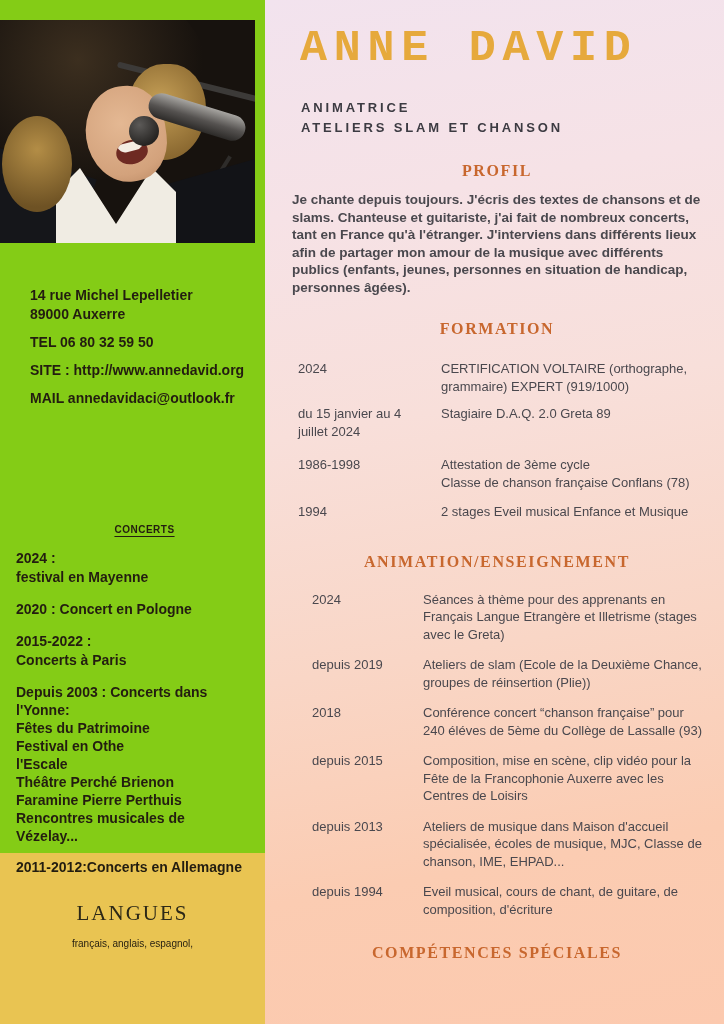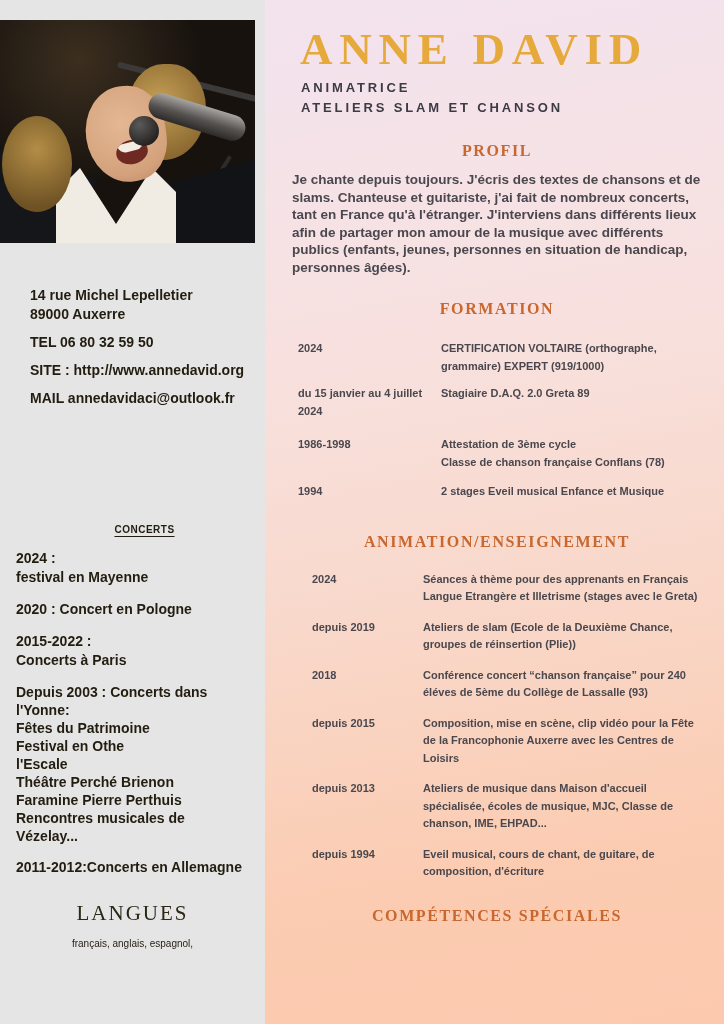--- a/index.html
+++ b/index.html
@@ -2,21 +2,21 @@
 <html><head>
 <meta charset="utf-8">
 <style>
   html,body{margin:0;padding:0;background:#777;}
   .page{
     position:relative;width:724px;height:1024px;overflow:hidden;
     font-family:"Liberation Sans","DejaVu Sans",sans-serif;
     background:#e9c452;
   }
   
-  .sidebar{position:absolute;left:0;top:0;width:265px;height:1024px;background:#e5e5e5;}
+  .sidebar{position:absolute;left:0;top:0;width:265px;height:853px;background:#84cc16;}
   .photo{position:absolute;left:0;top:20px;width:255px;height:223px;background:#17120e;overflow:hidden;}
   .ph-glow{position:absolute;left:-30px;top:-40px;width:240px;height:200px;border-radius:50%;
     background:radial-gradient(circle at 45% 40%, rgba(90,70,45,.55), rgba(20,15,10,0) 70%);}
   .ph-boom{position:absolute;right:-30px;top:62px;width:170px;height:6px;background:#3c3a38;transform:rotate(14deg);border-radius:3px;}
   .ph-stand{position:absolute;right:52px;top:128px;width:4px;height:110px;background:#2e2c2a;transform:rotate(32deg);}
   .ph-hair{position:absolute;left:16px;top:14px;width:168px;height:158px;
     border-radius:46% 54% 58% 42%;
     background:radial-gradient(circle at 42% 32%, #d4ad66 0%, #b08940 45%, #front 0%, #7a5a28 85%);}
   .ph-hair2{position:absolute;left:128px;top:44px;width:78px;height:96px;border-radius:50% 50% 60% 40%;
     background:radial-gradient(circle at 40% 40%, #c6a057, #8a6830 75%);}
@@ -47,32 +47,32 @@
 
   .langues{position:absolute;left:0;top:901px;width:265px;text-align:center;color:#2c2817;}
   .langues-title{margin:0;font-family:"Liberation Serif","DejaVu Serif",serif;font-weight:normal;
     font-size:21px;letter-spacing:2px;}
   .langues-text{margin:12px 0 0 0;font-size:10px;font-weight:normal;color:#231d10;}
 
   
   .content{position:absolute;left:265px;top:0;width:459px;height:1024px;box-sizing:border-box;
     padding:0 22px 0 27px;
     background:linear-gradient(170deg,#f2e3ee 0%,#f6e2e6 20%,#f8dfda 40%,#f9d6c6 62%,#fbccb2 82%,#fcc9ae 100%);}
-  .name{margin:24px 0 0 8px;font-family:Liberation Serif, serif;
+  .name{margin:24px 0 0 8px;font-family:Liberation Mono, monospace;
     font-size:45px;line-height:50px;letter-spacing:.15em;color:#e6a93c;font-weight:bold;white-space:nowrap;}
-  .role{margin:4px 0 0 9px;color:#3c3b42;}
+  .role{margin:24px 0 0 9px;color:#3c3b42;}
   .role p{margin:0;font-size:13px;line-height:20px;font-weight:bold;letter-spacing:.22em;}
   h2{margin:0;text-align:center;font-family:"Liberation Serif","DejaVu Serif",serif;
     font-size:16px;line-height:26px;letter-spacing:.1em;color:#c8672e;font-weight:bold;}
   .h-profil{margin-top:20px;}
   .h-formation{margin-top:20px;}
   .h-animation{margin-top:28px;}
   .h-comp{margin-top:22px;}
   .profil-text{margin:7px 0 0 0;font-size:13.5px;line-height:17.5px;font-weight:bold;color:#4a484e;}
-  .rows{color:#4a484e;font-size:11px;line-height:17.5px;font-weight:bold;}
+  .rows{color:#4a484e;font-size:13px;line-height:17.5px;font-weight:normal;}
   .f-rows{margin-top:18px;}
   .a-rows{margin-top:16px;}
   .row{display:grid;}
   .f-rows .row{grid-template-columns:141px 1fr;column-gap:8px;margin-bottom:10px;}
   .f-rows .row.r1{margin-bottom:16px;}
   .f-rows .row.r2{margin-bottom:12px;}
   .a-rows .row{grid-template-columns:125px 1fr;column-gap:6px;margin-bottom:13px;}
   .f-rows .date{padding-left:6px;}
   .a-rows .date{padding-left:20px;}
   .desc{white-space:pre-line;}

